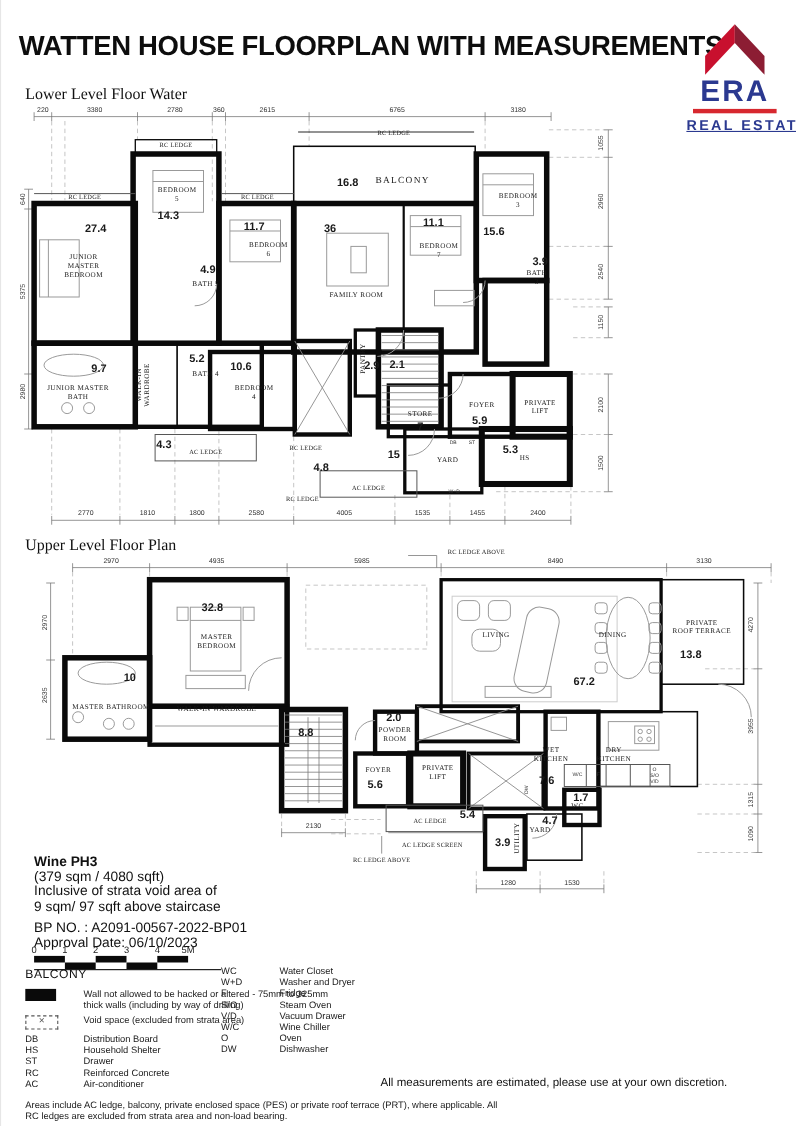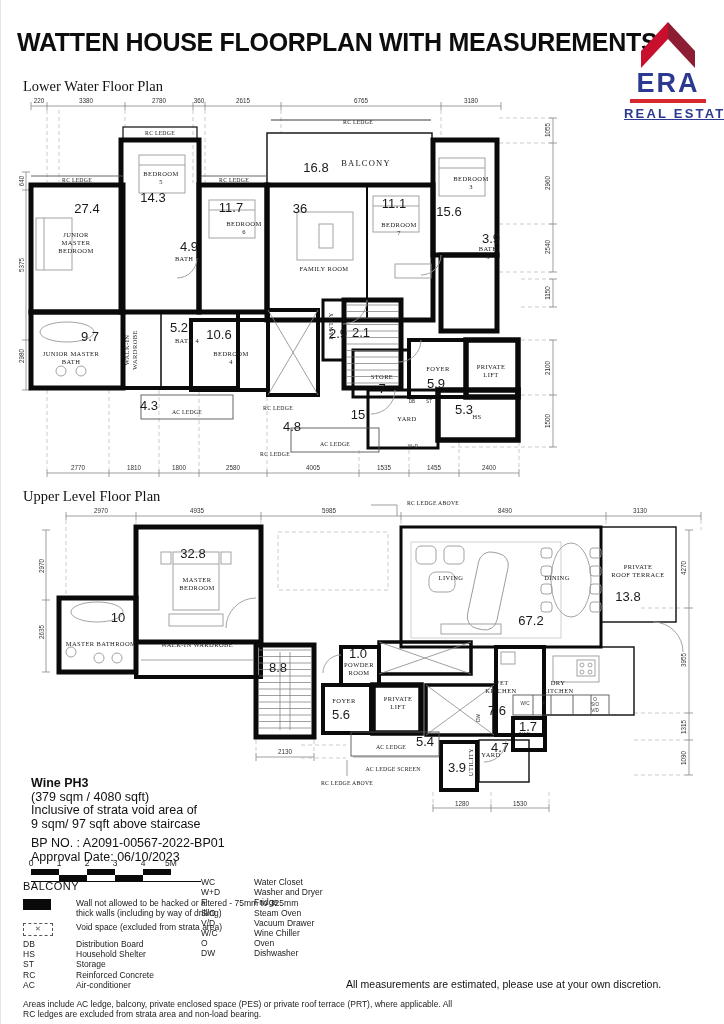--- a/index.html
+++ b/index.html
@@ -15,21 +15,21 @@
   .logo-bar{height:4px;background:#D7282F;margin:2px 6px 3px 6px;}
   .logo-tag{font-size:13px;font-weight:bold;color:#2B3990;letter-spacing:2.2px;white-space:nowrap;text-decoration:underline;}
   .plan-heading{position:absolute;font-family:"Liberation Serif",serif;font-size:14.5px;color:#111;}
   #lower-heading{left:22px;top:78px;}
   #upper-heading{left:22px;top:488px;text-align:right;}
   svg.drawing{position:absolute;left:0;top:0;}
   .labels{position:absolute;inset:0;pointer-events:none;}
   .lbl{position:absolute;transform:translate(-50%,-50%);white-space:pre-line;text-align:center;color:#1a1a1a;}
   .room{font-family:"Liberation Serif",serif;font-size:6.5px;line-height:1.25;letter-spacing:.4px;text-transform:uppercase;}
   .roomlg{font-family:"Liberation Serif",serif;font-size:8.5px;letter-spacing:1.2px;}
-  .area{font-family:"Liberation Sans",sans-serif;font-weight:normal;font-size:13px;}
+  .area{font-family:"Liberation Sans",sans-serif;font-weight:bold;font-size:10px;}
   .dim{font-family:"Liberation Sans",sans-serif;font-size:6.3px;color:#333;}
   .ledge{font-family:"Liberation Serif",serif;font-size:5.8px;letter-spacing:.2px;color:#222;white-space:nowrap;}
   .tiny{font-family:"Liberation Sans",sans-serif;font-size:4.6px;line-height:1.15;color:#333;}
   
   .info{position:absolute;left:30px;top:777px;font-size:12.5px;color:#111;line-height:13.5px;}
   .info .bold{font-weight:bold;}
   .info .gap{height:6px;}
   
   .scale{position:absolute;left:30px;top:858px;width:170px;height:26px;}
   .scale-ticks{position:relative;height:10px;font-size:8.5px;color:#222;}
@@ -64,21 +64,21 @@
   <div class="logo">
     <svg width="62" height="50" viewBox="0 0 60 50">
       <polygon points="30,2 3,31 3,48 30,19" fill="#C8102E"></polygon>
       <polygon points="30,2 57,31 57,48 30,19" fill="#8C1D33"></polygon>
     </svg>
     <div class="logo-era">ERA</div>
     <div class="logo-bar"></div>
     <div class="logo-tag">REAL ESTATE</div>
   </div>
 
-  <div class="plan-heading" id="lower-heading">Lower Water Floor Plan</div>
+  <div class="plan-heading" id="lower-heading">Lower Level Floor Water</div>
   <div class="plan-heading" id="upper-heading">Upper Level Floor Plan</div>
 
   <svg class="drawing" width="724" height="1024" viewBox="0 0 724 1024">
 
     <g stroke="#777" stroke-width="0.7" fill="none">
       <path d="M30 106H500 M46 473H518 M25 172V390 M552 118V272 M552 279V307 M552 340V447"></path>
       <path d="M30 102V110M46 102V110M124 102V110M192 102V110M204 102V110M280 102V110M440 102V110M500 102V110"></path>
       <path d="M46 469V477M108 469V477M158 469V477M198 469V477M266 469V477M358 469V477M408 469V477M458 469V477M518 469V477"></path>
       <path d="M21 172H29M21 190H29M21 340H29M21 390H29"></path>
       <path d="M548 118H556M548 143H556M548 224H556M548 272H556M548 279H556M548 307H556M548 340H556M548 395H556M548 447H556"></path>
@@ -336,21 +336,21 @@
       <div class="lbl ledge" style="left: 390px; top: 747px; transform: translate(-50%, -50%);">AC LEDGE</div>
       <div class="lbl ledge" style="left: 392px; top: 769px; transform: translate(-50%, -50%);">AC LEDGE SCREEN</div>
       <div class="lbl ledge" style="left: 346px; top: 783px; transform: translate(-50%, -50%);">RC LEDGE ABOVE</div>
       <div class="lbl area" style="left: 192px; top: 553px; transform: translate(-50%, -50%);">32.8</div>
       <div class="lbl room" style="left: 196px; top: 584px; transform: translate(-50%, -50%);">MASTER
 BEDROOM</div>
       <div class="lbl area" style="left: 117px; top: 617px; transform: translate(-50%, -50%);">10</div>
       <div class="lbl room" style="left: 100px; top: 644px; transform: translate(-50%, -50%);">MASTER BATHROOM</div>
       <div class="lbl room" style="left: 196px; top: 645px; transform: translate(-50%, -50%);">WALK-IN WARDROBE</div>
       <div class="lbl area" style="left: 277px; top: 667px; transform: translate(-50%, -50%);">8.8</div>
-      <div class="lbl area" style="left: 357px; top: 653px; transform: translate(-50%, -50%);">1.0</div>
+      <div class="lbl area" style="left: 357px; top: 653px; transform: translate(-50%, -50%);">2.0</div>
       <div class="lbl room" style="left: 358px; top: 669px; transform: translate(-50%, -50%);">POWDER
 ROOM</div>
       <div class="lbl room" style="left: 343px; top: 701px; transform: translate(-50%, -50%);">FOYER</div>
       <div class="lbl area" style="left: 340px; top: 714px; transform: translate(-50%, -50%);">5.6</div>
       <div class="lbl room" style="left: 397px; top: 703px; transform: translate(-50%, -50%);">PRIVATE
 LIFT</div>
       <div class="lbl room" style="left: 450px; top: 578px; transform: translate(-50%, -50%);">LIVING</div>
       <div class="lbl room" style="left: 556px; top: 578px; transform: translate(-50%, -50%);">DINING</div>
       <div class="lbl area" style="left: 530px; top: 620px; transform: translate(-50%, -50%);">67.2</div>
       <div class="lbl room" style="left: 637px; top: 571px; transform: translate(-50%, -50%);">PRIVATE
@@ -412,21 +412,21 @@
       <span class="txt" style="width:230px;">Wall not allowed to be hacked or altered - 75mm to 325mm thick walls (including by way of drilling)</span>
     </div>
     <div class="lg-swatch-row">
       <span class="lg-swatch void">✕</span>
       <span class="txt">Void space (excluded from strata area)</span>
     </div>
     <div class="lg-cols">
       <div id="abbrev-left">
           <div class="lg-row"><span class="lg-key">DB</span><span class="lg-desc">Distribution Board</span></div>
           <div class="lg-row"><span class="lg-key">HS</span><span class="lg-desc">Household Shelter</span></div>
-          <div class="lg-row"><span class="lg-key">ST</span><span class="lg-desc">Storage</span></div>
+          <div class="lg-row"><span class="lg-key">ST</span><span class="lg-desc">Drawer</span></div>
           <div class="lg-row"><span class="lg-key">RC</span><span class="lg-desc">Reinforced Concrete</span></div>
           <div class="lg-row"><span class="lg-key">AC</span><span class="lg-desc">Air-conditioner</span></div>
         </div>
       <div class="lg-right" id="abbrev-right">
           <div class="lg-row"><span class="lg-key">WC</span><span class="lg-desc">Water Closet</span></div>
           <div class="lg-row"><span class="lg-key">W+D</span><span class="lg-desc">Washer and Dryer</span></div>
           <div class="lg-row"><span class="lg-key">F</span><span class="lg-desc">Fridge</span></div>
           <div class="lg-row"><span class="lg-key">S/O</span><span class="lg-desc">Steam Oven</span></div>
           <div class="lg-row"><span class="lg-key">V/D</span><span class="lg-desc">Vacuum Drawer</span></div>
           <div class="lg-row"><span class="lg-key">W/C</span><span class="lg-desc">Wine Chiller</span></div>

